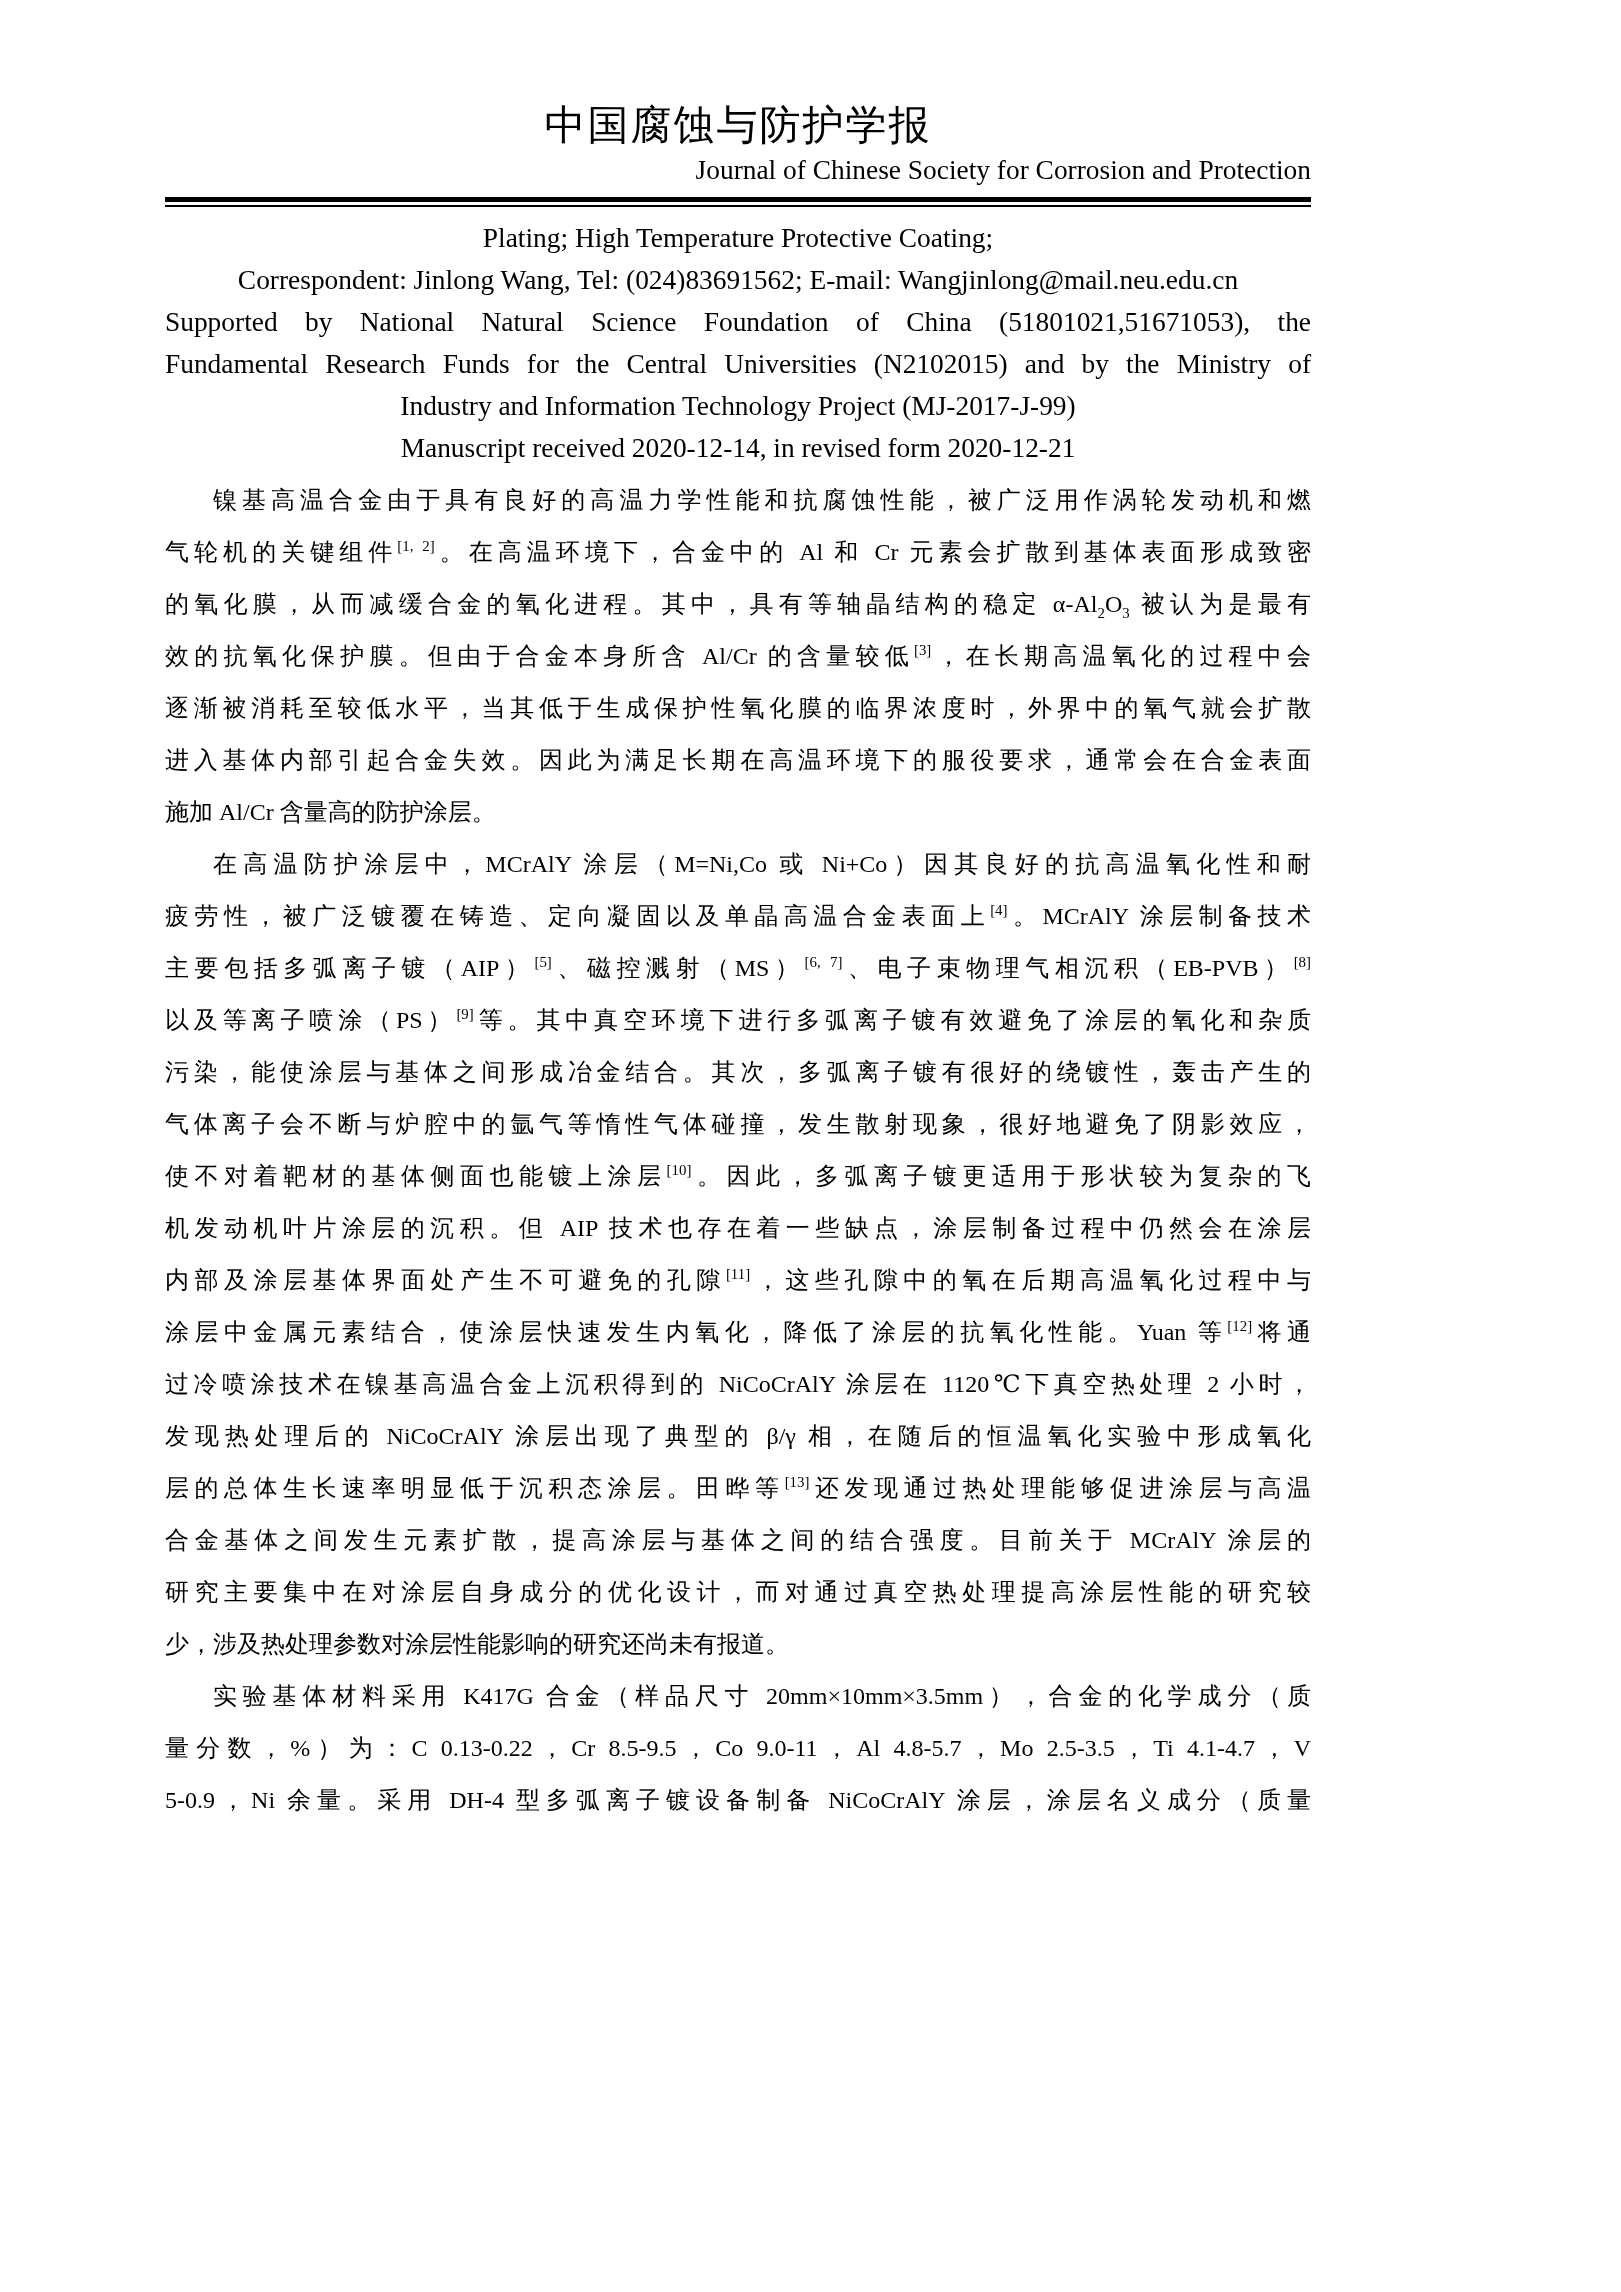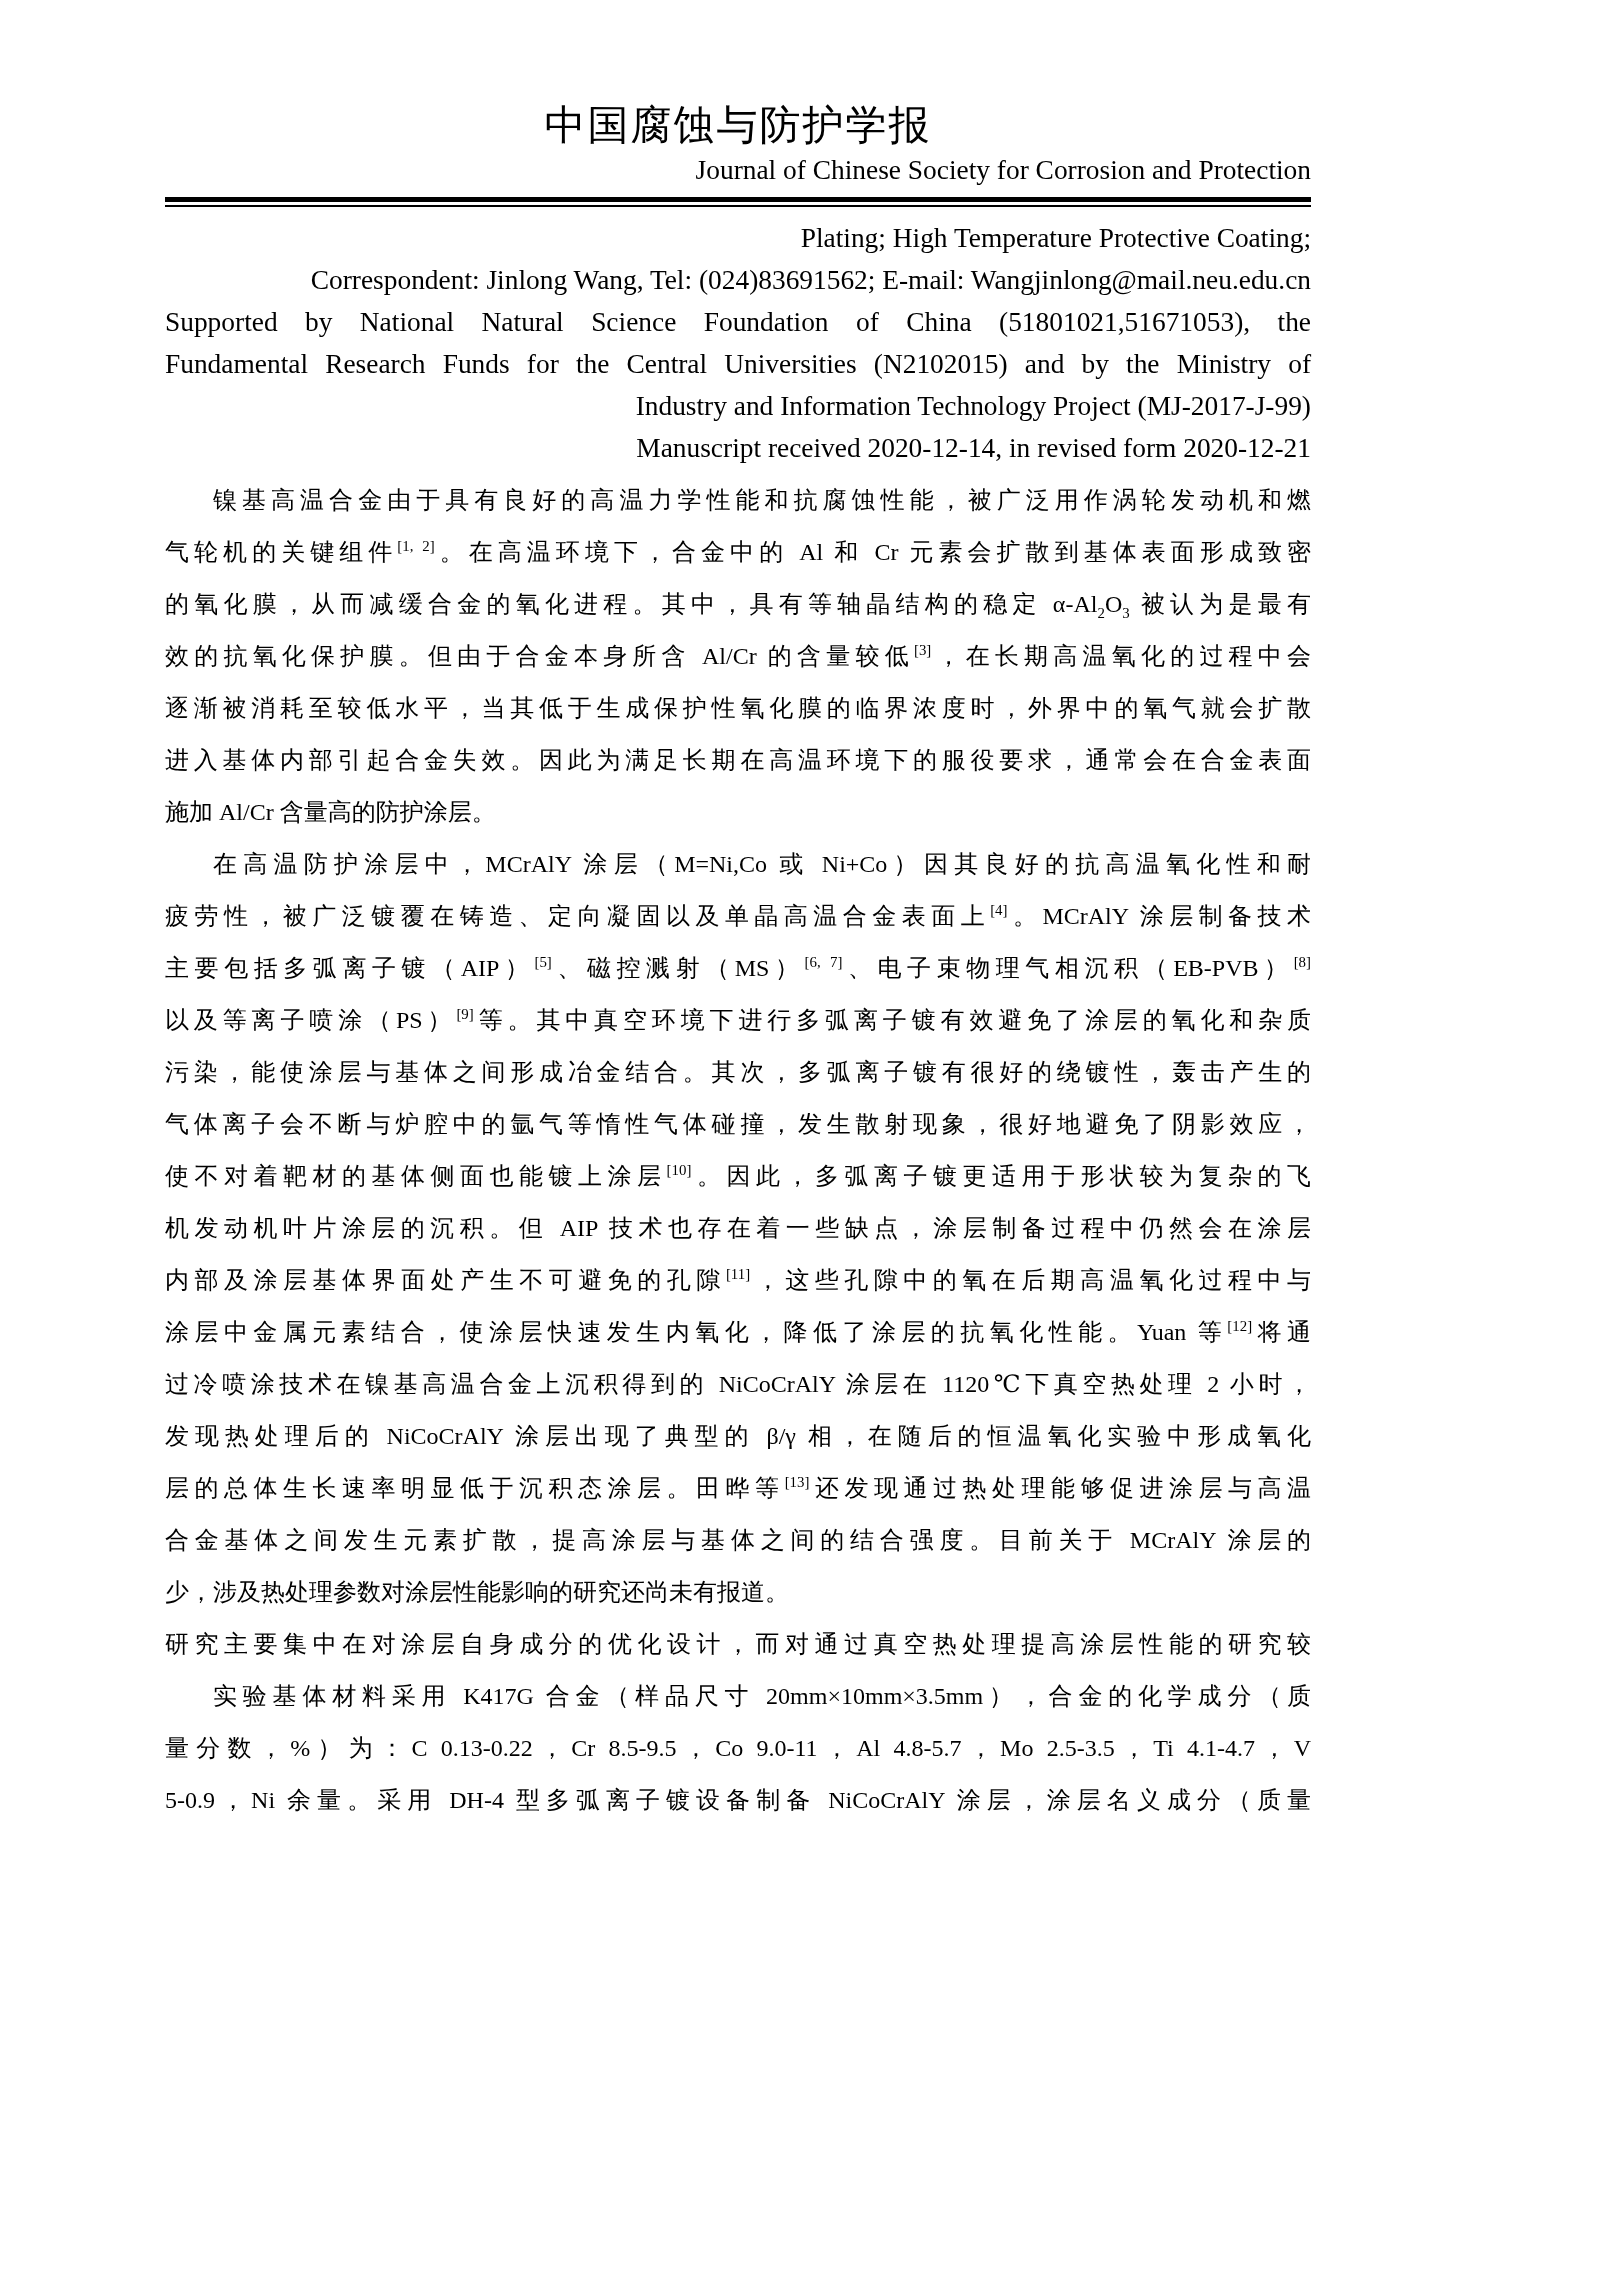--- a/index.html
+++ b/index.html
@@ -31,21 +31,21 @@
   }
 
   .rule { margin-top: 11.8px; }
   .rule .thick { height: 4.9px; background: #000; }
   .rule .thin  { height: 2px; background: #000; margin-top: 2.9px; }
 
   .front-matter { margin-top: 9.8px; }
   .hline {
     font-size: 27.4px;
     line-height: 42px;
-    text-align: right;
+    text-align: center;
     white-space: normal;
   }
   .hline.justify { text-align: justify; text-align-last: justify; }
 
   .article-body { margin-top: 5.9px; }
   .bline {
     font-size: 24px;
     line-height: 52px;
     text-align: justify;
     text-align-last: justify;
@@ -106,22 +106,22 @@
           <div class="bline">污染，能使涂层与基体之间形成冶金结合。其次，多弧离子镀有很好的绕镀性，轰击产生的</div>
           <div class="bline">气体离子会不断与炉腔中的氩气等惰性气体碰撞，发生散射现象，很好地避免了阴影效应，</div>
           <div class="bline">使不对着靶材的基体侧面也能镀上涂层<sup>[10]</sup>。因此，多弧离子镀更适用于形状较为复杂的飞</div>
           <div class="bline">机发动机叶片涂层的沉积。但 AIP 技术也存在着一些缺点，涂层制备过程中仍然会在涂层</div>
           <div class="bline">内部及涂层基体界面处产生不可避免的孔隙<sup>[11]</sup>，这些孔隙中的氧在后期高温氧化过程中与</div>
           <div class="bline">涂层中金属元素结合，使涂层快速发生内氧化，降低了涂层的抗氧化性能。Yuan 等<sup>[12]</sup>将通</div>
           <div class="bline">过冷喷涂技术在镍基高温合金上沉积得到的 NiCoCrAlY 涂层在 1120℃下真空热处理 2 小时，</div>
           <div class="bline">发现热处理后的 NiCoCrAlY 涂层出现了典型的 β/γ 相，在随后的恒温氧化实验中形成氧化</div>
           <div class="bline">层的总体生长速率明显低于沉积态涂层。田晔等<sup>[13]</sup>还发现通过热处理能够促进涂层与高温</div>
           <div class="bline">合金基体之间发生元素扩散，提高涂层与基体之间的结合强度。目前关于 MCrAlY 涂层的</div>
+          <div class="bline">研究主要集中在对涂层自身成分的优化设计，而对通过真空热处理提高涂层性能的研究较</div>
           <div class="bline last">少，涉及热处理参数对涂层性能影响的研究还尚未有报道。</div>
-          <div class="bline">研究主要集中在对涂层自身成分的优化设计，而对通过真空热处理提高涂层性能的研究较</div>
         </div>
         <div>
           <div class="bline indent">实验基体材料采用 K417G 合金（样品尺寸 20mm×10mm×3.5mm），合金的化学成分（质</div>
           <div class="bline">量分数，%）为：C 0.13-0.22，Cr 8.5-9.5，Co 9.0-11，Al 4.8-5.7，Mo 2.5-3.5，Ti 4.1-4.7，V</div>
           <div class="bline">5-0.9，Ni 余量。采用 DH-4 型多弧离子镀设备制备 NiCoCrAlY 涂层，涂层名义成分（质量</div>
         </div>
       </div>
 
   </div>
 </div>

